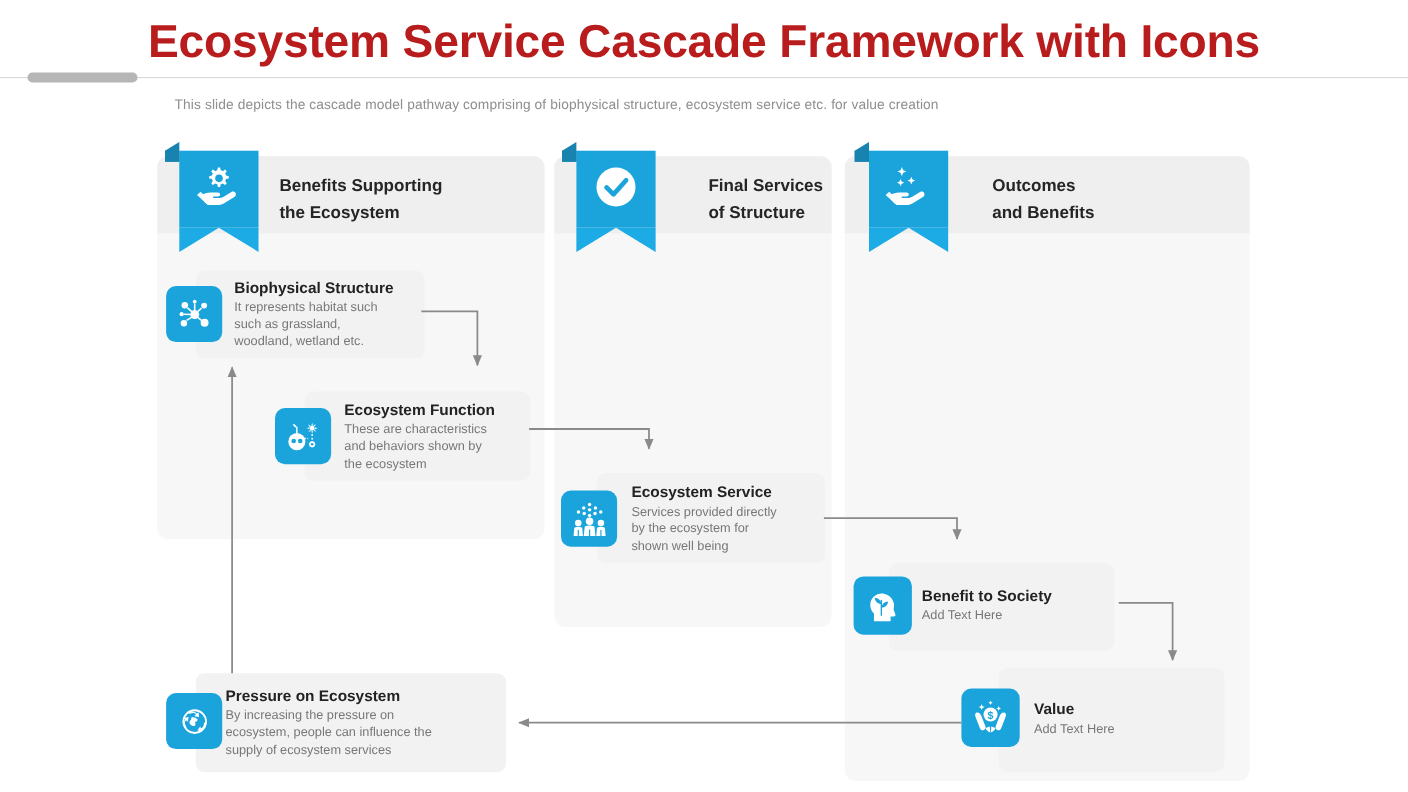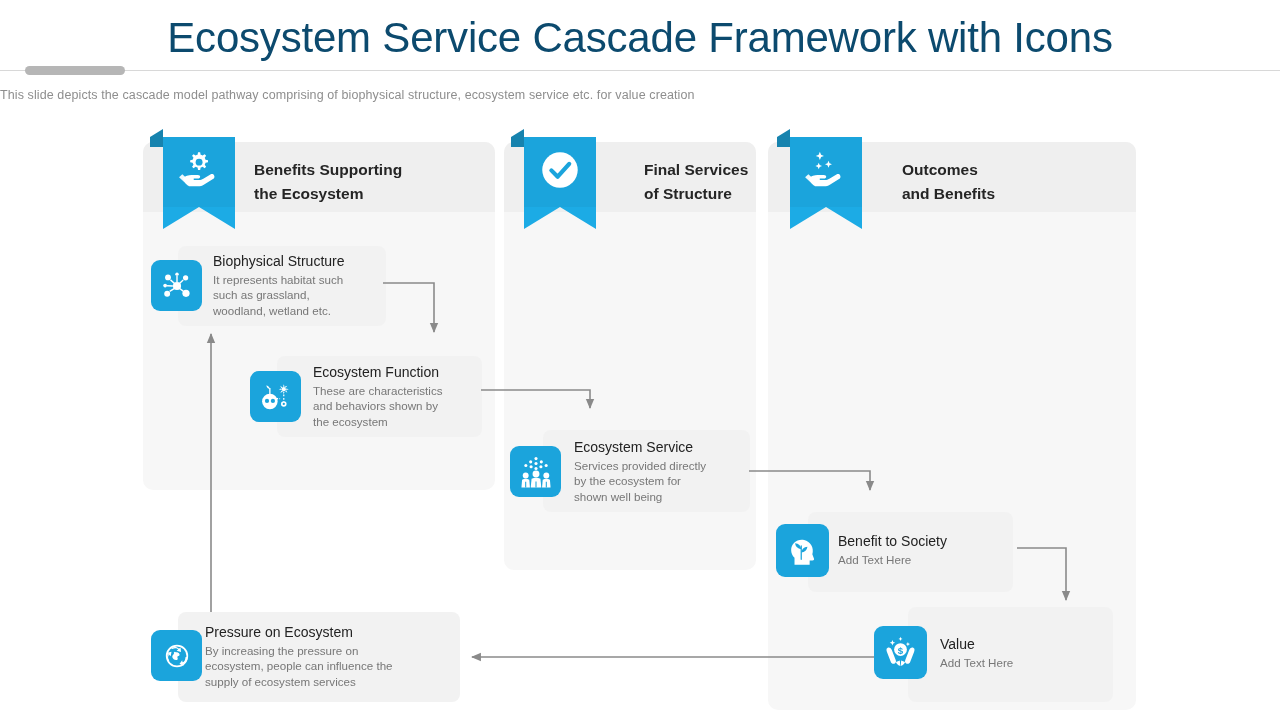--- a/index.html
+++ b/index.html
@@ -14,43 +14,44 @@
     -webkit-font-smoothing: antialiased;
   }
 
   
   #slide-title {
     position: absolute;
     left: 0; top: 14px;
     width: 1280px;
     text-align: center;
     font-size: 42px;
-    font-weight: 400;
+    font-weight: 700;
     letter-spacing: -0.2px;
-    color: #0c4a6e;
+    color: #b91c1c;
     font-family: "Liberation Sans", sans-serif;
     white-space: nowrap;
   }
   #title-rule {
     position: absolute;
     left: 0; top: 70px;
     width: 1280px; height: 1px;
     background: #d8d8d8;
   }
   #title-accent {
     position: absolute;
     left: 25px; top: 66px;
     width: 100px; height: 9px;
     border-radius: 5px;
     background: #b6b6b6;
   }
   #slide-subtitle {
     position: absolute;
     left: 0; top: 88px;
     width: 1012px;
+    text-align: center;
     font-size: 12.5px;
     color: #8e8e8e;
     letter-spacing: 0.1px;
   }
 
   
   .col-panel {
     position: absolute;
     background: #f7f7f7;
     border-radius: 10px;
@@ -118,21 +119,21 @@
     align-items: center;
     justify-content: center;
   }
   .card-icon svg { display: block; }
   .card-text {
     position: absolute;
     z-index: 6;
   }
   .card-title {
     font-size: 14px;
-    font-weight: normal;
+    font-weight: bold;
     color: #222222;
     line-height: 1.25;
     margin: 0 0 1px 0;
     white-space: nowrap;
   }
   .card-desc {
     font-size: 11.6px;
     color: #777777;
     line-height: 1.38;
     margin: 0;

